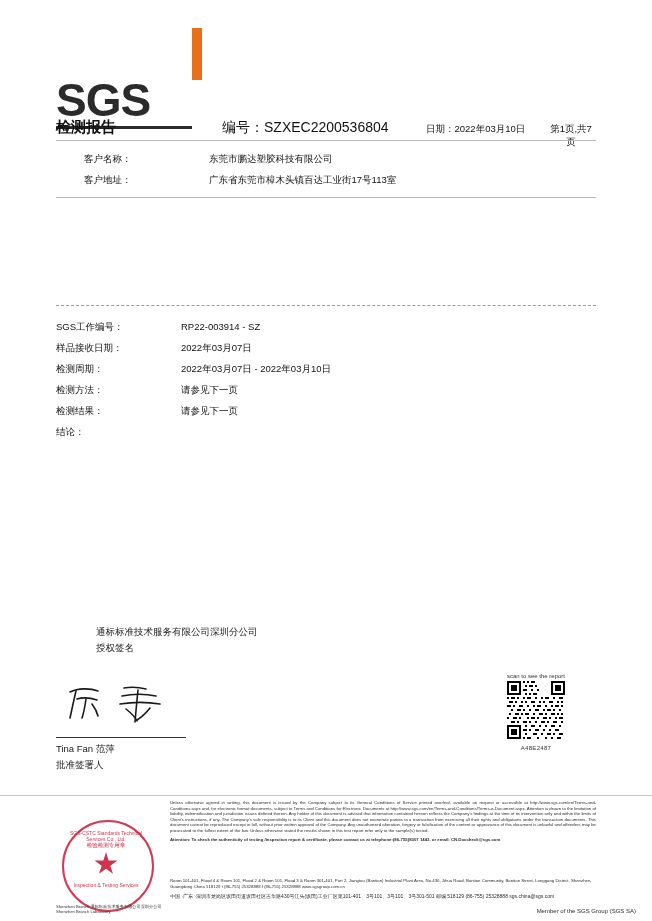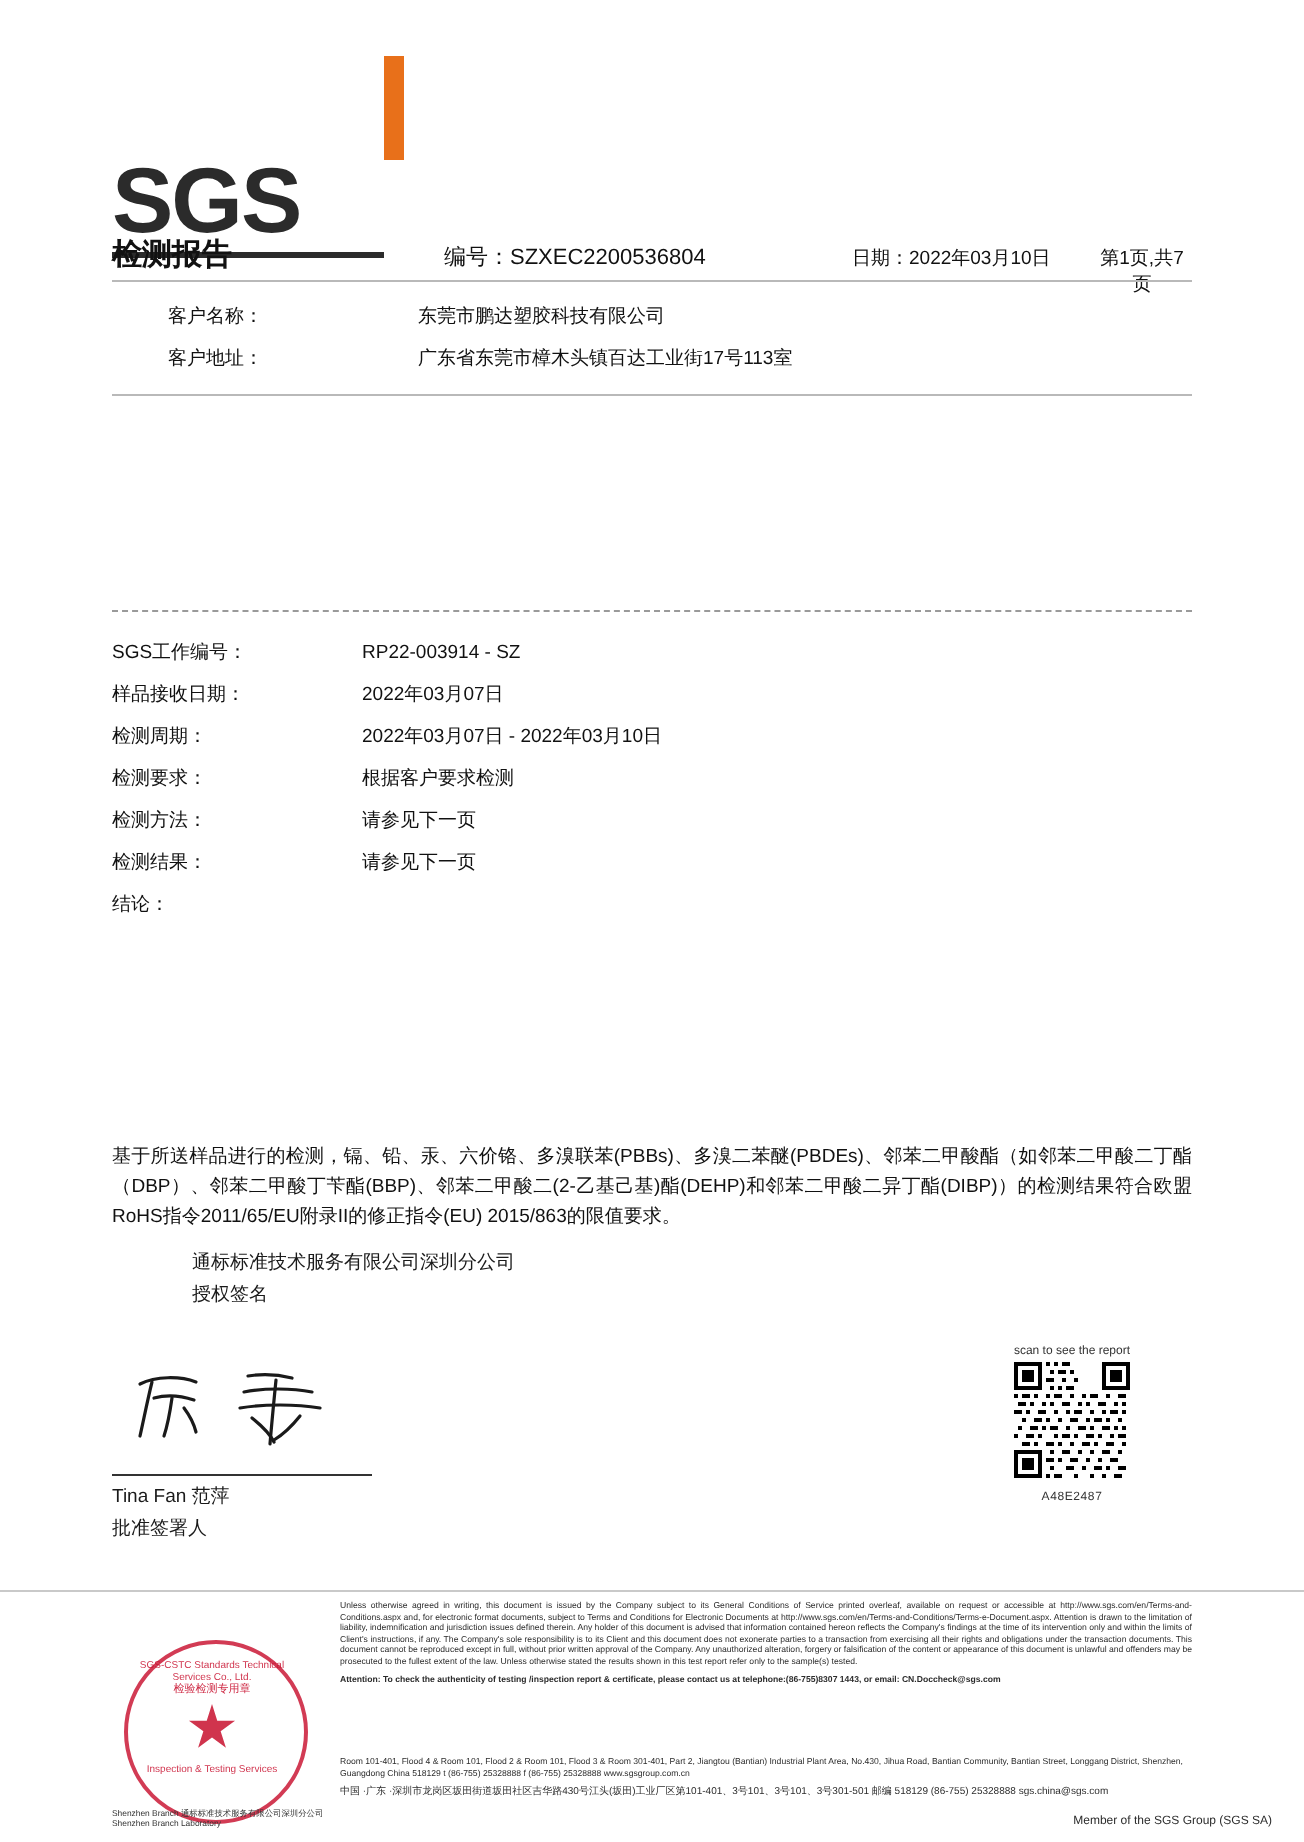--- a/index.html
+++ b/index.html
@@ -61,21 +61,21 @@
     display: flex;
     align-items: baseline;
   }
   .report-title {
     font-size: 15px;
     font-weight: bold;
     color: #111;
     width: 166px;
   }
   .report-no {
-    font-size: 11px;
+    font-size: 14px;
     color: #111;
     width: 204px;
   }
   .report-date {
     font-size: 9.5px;
     color: #111;
     width: 120px;
   }
   .report-page {
     font-size: 9.5px;
@@ -349,34 +349,29 @@
     </div>
     <div class="field">
       <div class="k">样品接收日期：</div>
       <div class="v">2022年03月07日</div>
     </div>
     <div class="field">
       <div class="k">检测周期：</div>
       <div class="v">2022年03月07日 - 2022年03月10日</div>
     </div>
     <div class="field">
-      <div class="k">检测要求：</div>
-      <div class="v">根据客户要求检测</div>
-    </div>
-    <div class="field">
       <div class="k">检测方法：</div>
       <div class="v">请参见下一页</div>
     </div>
     <div class="field">
       <div class="k">检测结果：</div>
       <div class="v">请参见下一页</div>
     </div>
-    <div class="field" style="margin-top:6px;flex-direction:column;">
+    <div class="field" style="margin-top:6px;">
       <div class="k">结论：</div>
-      <div class="v conclusion-text">基于所送样品进行的检测，镉、铅、汞、六价铬、多溴联苯(PBBs)、多溴二苯醚(PBDEs)、邻苯二甲酸酯（如邻苯二甲酸二丁酯（DBP）、邻苯二甲酸丁苄酯(BBP)、邻苯二甲酸二(2-乙基己基)酯(DEHP)和邻苯二甲酸二异丁酯(DIBP)）的检测结果符合欧盟RoHS指令2011/65/EU附录II的修正指令(EU) 2015/863的限值要求。</div>
     </div>
   </div>
 
   <div class="sign-block">
     <div>通标标准技术服务有限公司深圳分公司</div>
     <div>授权签名</div>
   </div>
 
   <svg class="sig-img" viewBox="0 0 110 44">
     <g fill="none" stroke="#1a1a1a" stroke-width="1.6" stroke-linecap="round">

